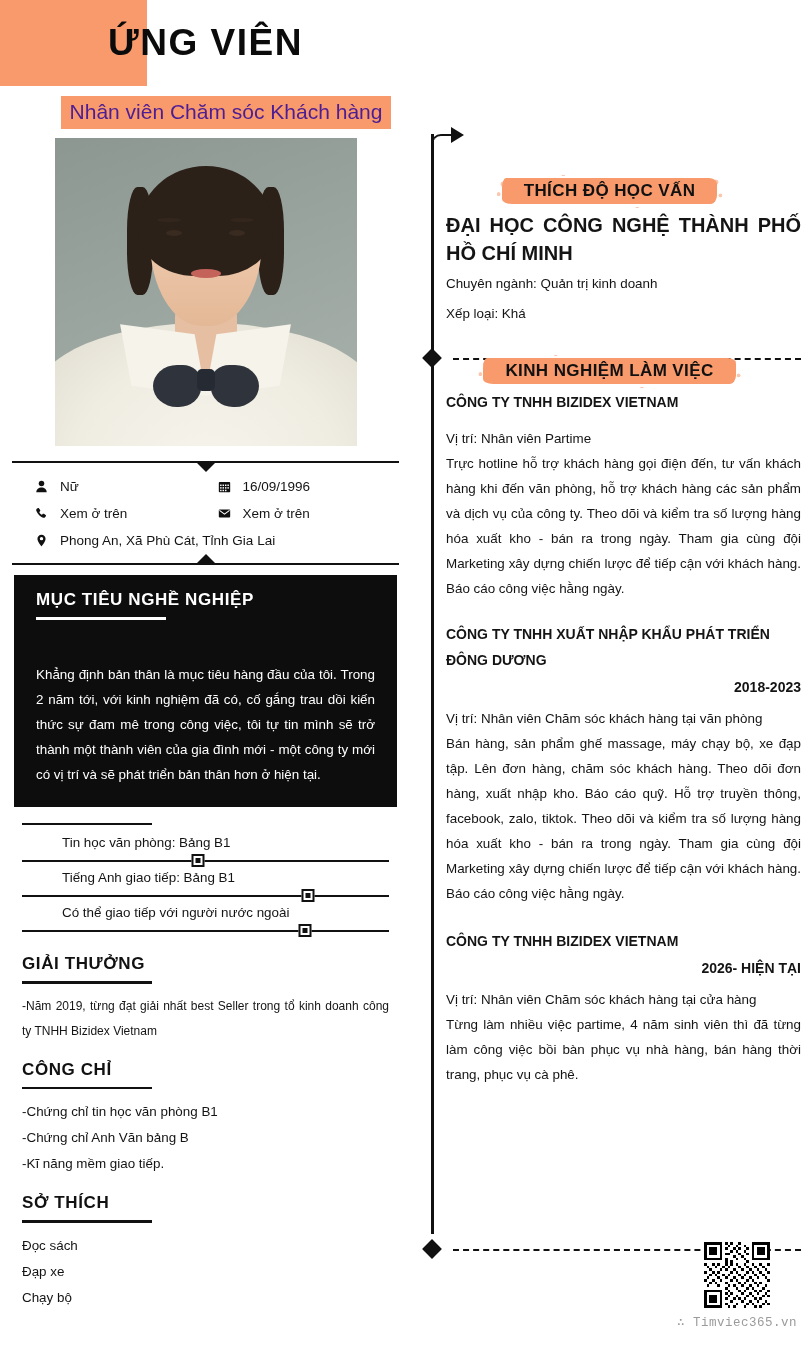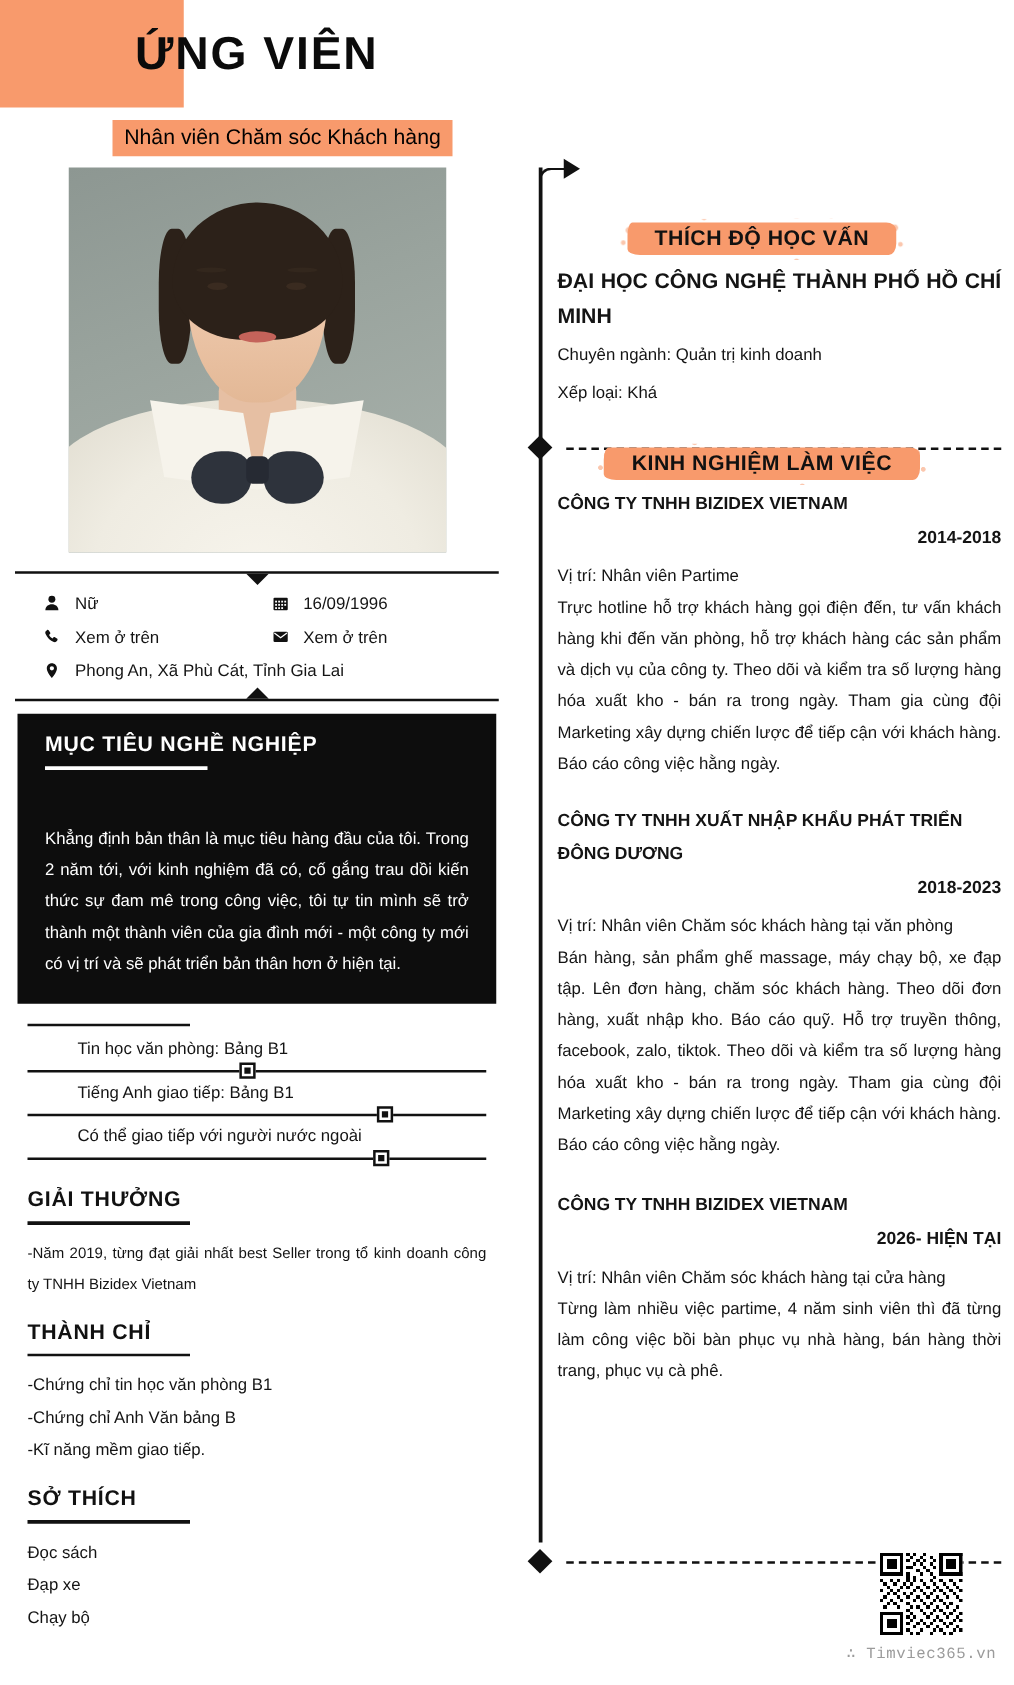--- a/index.html
+++ b/index.html
@@ -27,22 +27,22 @@
   }
 
   
   .columns { display:flex; }
   .left-col { width:411px; position:relative; }
   .right-col { width:400px; position:relative; }
 
   
   .jobtitle-wrap { padding:10px 0 9px 0; display:flex; justify-content:center; }
   .jobtitle {
-    background:#F89A6C; color:#000000;
-    font-size:17px; padding:4px 9px 5px 9px;
+    background:#F89A6C; color:#4c1d95;
+    font-size:21px; padding:4px 9px 5px 9px;
     white-space:nowrap;
     margin-left:41px;
   }
 
   
   .photo-wrap { display:flex; justify-content:center; }
   .photo {
     width:302px; height:308px;
     background:linear-gradient(160deg,#8d9792 0%,#99a39d 40%,#aab3ad 100%);
     position:relative; overflow:hidden;
@@ -204,21 +204,21 @@
       radial-gradient(circle at 91% 78%, #F89A6C 0 2px, transparent 2.6px),
       radial-gradient(circle at 98% 62%, #F89A6C 0 1.6px, transparent 2.2px),
       radial-gradient(circle at 30% -4%, #F89A6C 0 2px, transparent 2.8px),
       radial-gradient(circle at 62% 104%, #F89A6C 0 2px, transparent 2.8px),
       radial-gradient(circle at 46% 106%, #F89A6C 0 1.6px, transparent 2.4px),
       radial-gradient(circle at 74% -6%, #F89A6C 0 1.6px, transparent 2.4px);
   }
   .brush-center { text-align:center; padding-right:28px; }
 
   .edu-name {
-    font-size:17px; font-weight:bold; line-height:28px;
+    font-size:20px; font-weight:bold; line-height:28px;
     text-align:justify; text-align-last:left; margin-top:6px;
   }
   .edu-line { font-size:13.4px; line-height:26px; margin-top:4px; }
 
   .exp-company { font-size:14px; font-weight:bold; line-height:26px; margin-top:4px; }
   .exp-date { font-size:14px; font-weight:bold; text-align:right; margin-top:6px; }
   .exp-pos { font-size:13.4px; line-height:25px; margin-top:11px; }
   .exp-desc { font-size:13.4px; line-height:25px; text-align:justify; }
 
   
@@ -367,21 +367,21 @@
 
     <div class="lsec">
       <div class="lsec-title">GIẢI THƯỞNG</div>
       <div class="lsec-rule"></div>
       <div class="lsec-body">
         <div class="just">-Năm 2019, từng đạt giải nhất best Seller trong tổ kinh doanh công ty  TNHH Bizidex Vietnam</div>
       </div>
     </div>
 
     <div class="lsec">
-      <div class="lsec-title">THÀNH CHỈ</div>
+      <div class="lsec-title">CÔNG CHỈ</div>
       <div class="lsec-rule"></div>
       <div class="lsec-body">
         <div class="lsec-line">-Chứng chỉ tin học văn phòng B1</div>
         <div class="lsec-line">-Chứng chỉ Anh Văn bảng B</div>
         <div class="lsec-line">-Kĩ năng mềm giao tiếp.</div>
       </div>
     </div>
 
     <div class="lsec">
       <div class="lsec-title">SỞ THÍCH</div>
@@ -412,21 +412,20 @@
       <div class="edu-line">Xếp loại: Khá</div>
     </div>
 
     <div class="rsec" style="padding-top:31px">
       <div class="brush-center">
         <span class="brush">KINH NGHIỆM LÀM VIỆC</span>
       </div>
 
       <div>
         <div class="exp-company">CÔNG TY TNHH BIZIDEX VIETNAM</div>
-        <div class="exp-date">2014-2018</div>
         <div class="exp-pos">Vị trí: Nhân viên Partime</div>
         <div class="exp-desc">Trực hotline hỗ trợ khách hàng gọi điện đến, tư vấn khách hàng khi đến văn phòng, hỗ trợ khách hàng các sản phẩm và dịch vụ của công ty. Theo dõi và kiểm tra số lượng hàng hóa xuất kho - bán ra trong ngày. Tham gia cùng đội Marketing xây dựng chiến lược để tiếp cận với khách hàng. Báo cáo công việc hằng ngày.</div>
       </div>
 
       <div style="margin-top:20px">
         <div class="exp-company">CÔNG TY TNHH XUẤT NHẬP KHẨU PHÁT TRIỂN ĐÔNG DƯƠNG</div>
         <div class="exp-date">2018-2023</div>
         <div class="exp-pos">Vị trí: Nhân viên Chăm sóc khách hàng tại văn phòng</div>
         <div class="exp-desc">Bán hàng, sản phẩm ghế massage, máy chạy bộ, xe đạp tập. Lên đơn hàng, chăm sóc khách hàng. Theo dõi đơn hàng, xuất nhập kho. Báo cáo quỹ. Hỗ trợ truyền thông, facebook, zalo, tiktok. Theo dõi và kiểm tra số lượng hàng hóa xuất kho - bán ra trong ngày. Tham gia cùng đội Marketing xây dựng chiến lược để tiếp cận với khách hàng. Báo cáo công việc hằng ngày.</div>
       </div>

